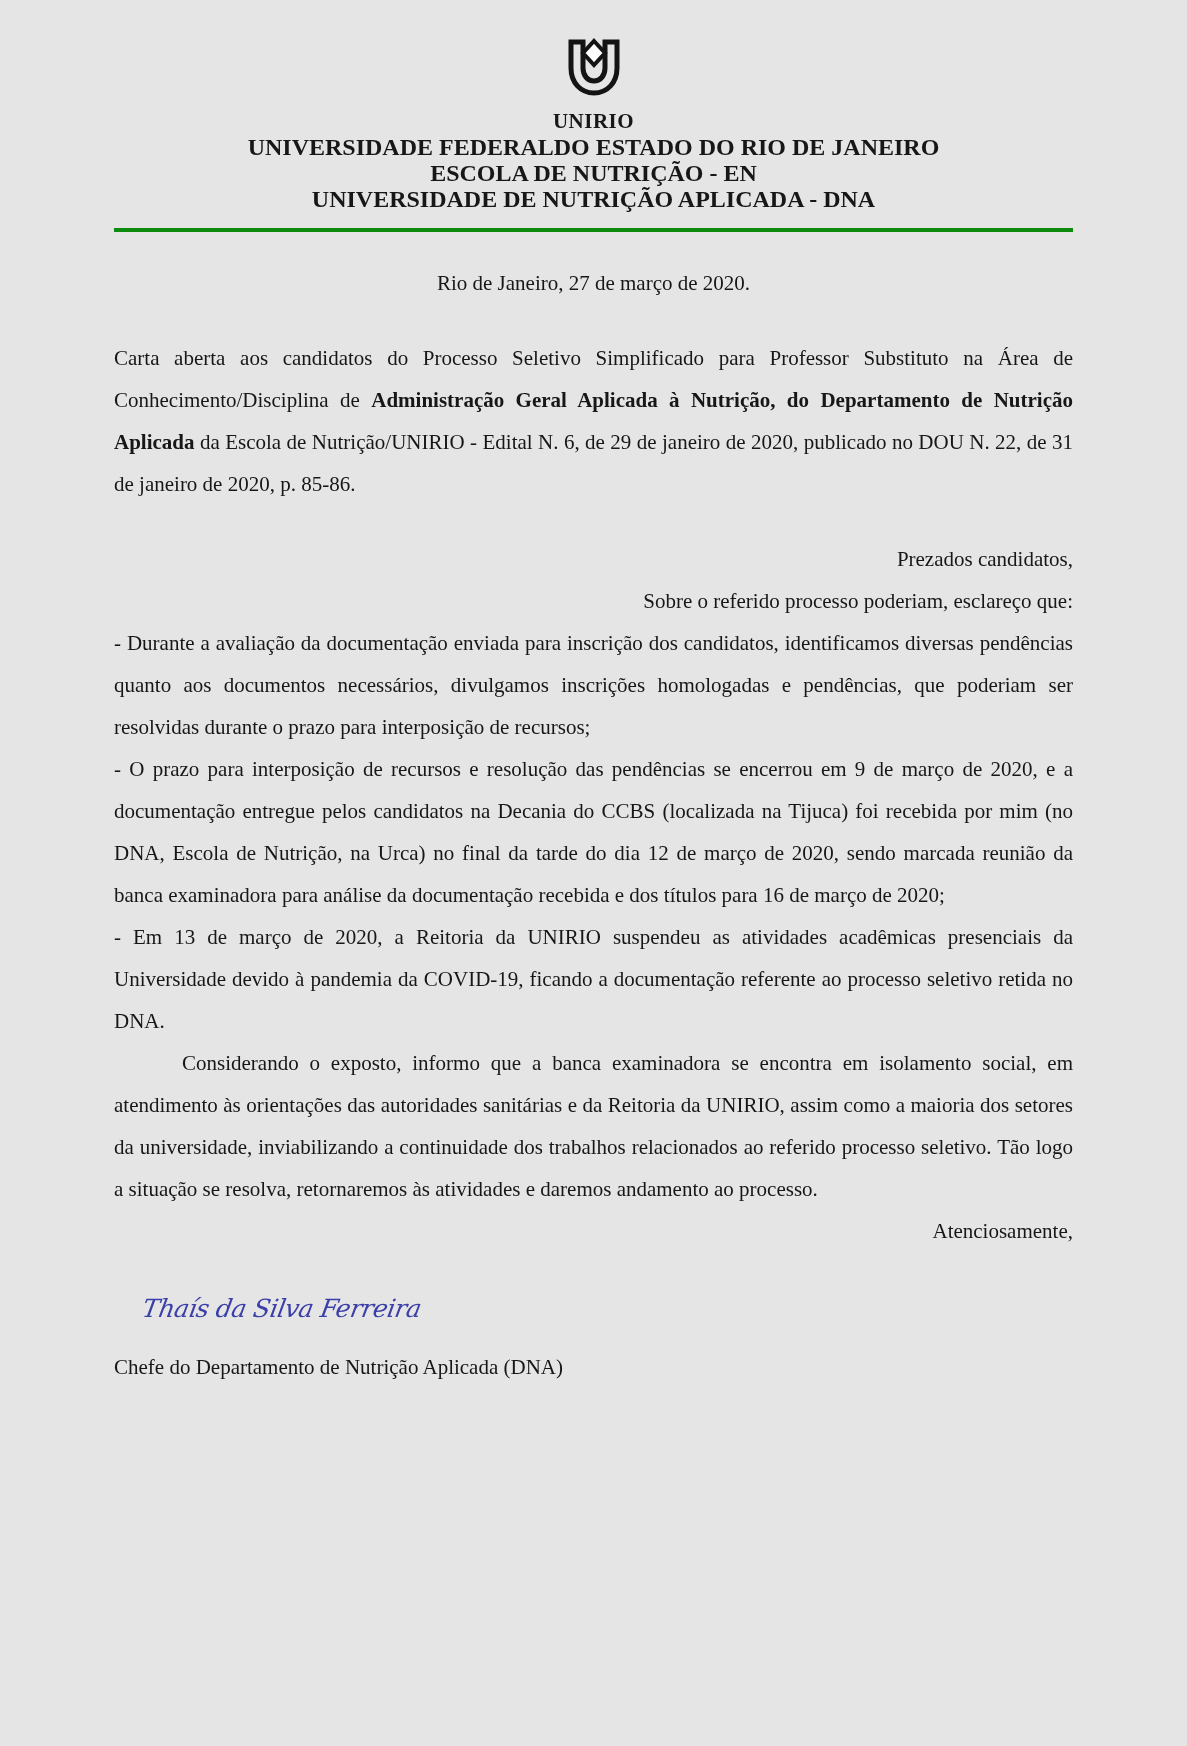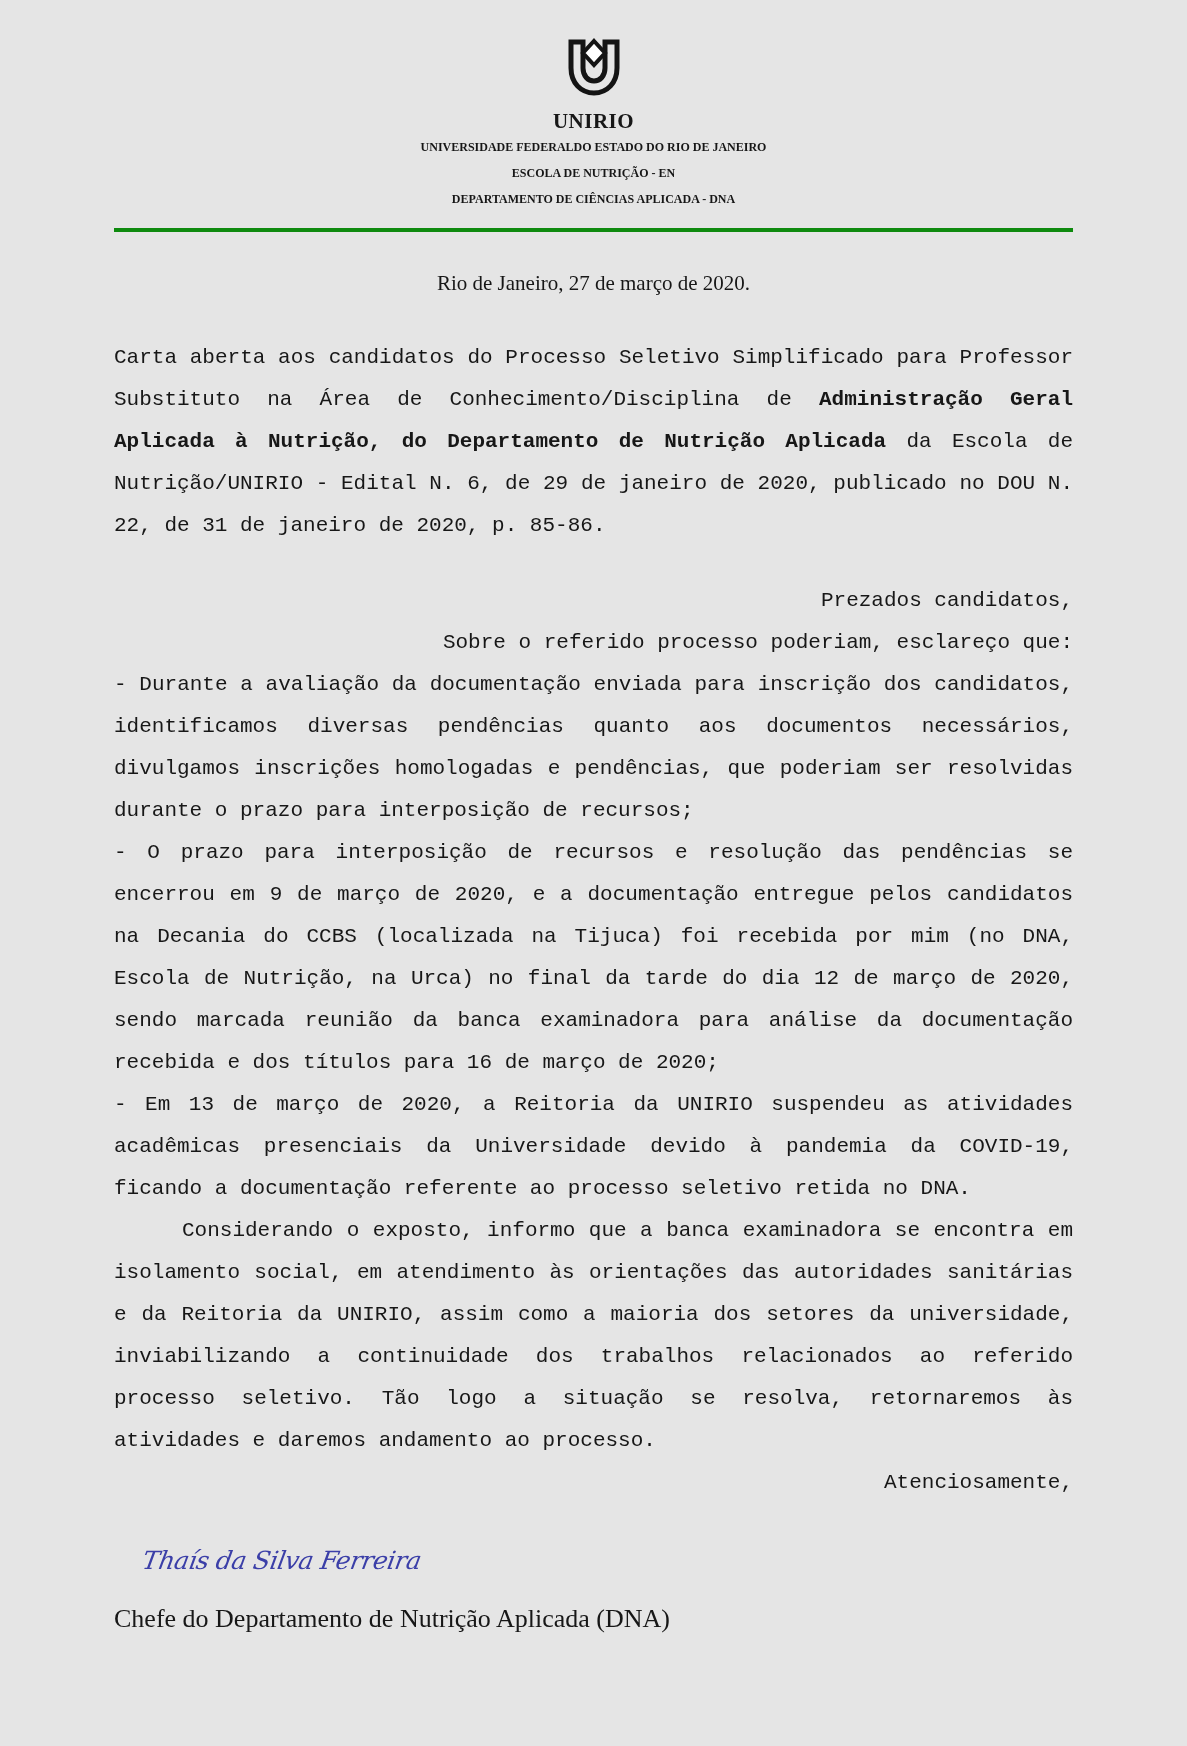--- a/index.html
+++ b/index.html
@@ -20,74 +20,74 @@
   .letterhead { text-align: center; }
   .logo-wrap { display: flex; justify-content: center; margin-bottom: 6px; }
   .org-acronym {
     font-weight: bold;
     font-size: 21px;
     line-height: 26px;
     letter-spacing: 0.5px;
   }
   .org-line {
     font-weight: bold;
-    font-size: 12px;
+    font-size: 24px;
     line-height: 26px;
   }
   .header-rule {
     height: 4px;
     width: 100%;
     background: var(--rule-color, #0e8a0e);
     margin-top: 16px;
   }
   
   .letter-body { margin-top: 30px; font-size: 21px; line-height: 42px; }
   .dateline { text-align: center; }
-  .para { text-align: justify; font-family: Liberation Mono, monospace; }
+  .para { text-align: justify; }
   .para.gap-top { margin-top: 33px; }
   .indent { text-indent: 68px; text-align: right; }
   .indent-first { text-indent: 68px; }
   .intro strong { font-weight: bold; }
   
   .signature {
     margin-top: 42px;
     margin-left: 26px;
     font-size: 25px;
     line-height: 30px;
     font-style: italic;
     color: var(--signature-color, #3b3fa8);
     font-family: "DejaVu Serif", serif;
     transform: skewX(-10deg);
     transform-origin: left bottom;
     letter-spacing: -0.5px;
     width: fit-content;
   }
   .sig-title {
     margin-top: 22px;
-    font-size: 26px;
+    font-size: 21px;
     line-height: 42px;
     text-align: left;
   }
 </style>
 </head>
 <body>
 
 <div class="page">
 
   <header class="letterhead">
     <div class="logo-wrap">
       <svg width="74" height="64" viewBox="0 0 74 64" aria-hidden="true">
         <path d="M14 4 h12 v26 c0 8 5 13 11 13 s11 -5 11 -13 V4 h12 v26 c0 15 -10 25 -23 25 S14 45 14 30 Z" fill="none" stroke="#141414" stroke-width="5"></path>
         <path d="M37 3 L48 15 L37 27 L26 15 Z" fill="#ffffff" stroke="#141414" stroke-width="4"></path>
       </svg>
     </div>
     <div class="org-acronym">UNIRIO</div>
     <div class="org-line">UNIVERSIDADE FEDERALDO ESTADO DO RIO DE JANEIRO</div>
     <div class="org-line">ESCOLA DE NUTRIÇÃO - EN</div>
-    <div class="org-line">DEPARTAMENTO DE CIÊNCIAS APLICADA - DNA</div>
+    <div class="org-line">UNIVERSIDADE DE NUTRIÇÃO APLICADA - DNA</div>
     <div class="header-rule"></div>
   </header>
 
   <main class="letter-body">
 
     <p class="dateline">Rio de Janeiro, 27 de março de 2020.</p>
 
     <p class="para intro gap-top"><span>Carta aberta aos candidatos do Processo Seletivo Simplificado para Professor Substituto na Área de Conhecimento/Disciplina de </span><strong>Administração Geral Aplicada à Nutrição, do Departamento de Nutrição Aplicada</strong><span> da Escola de Nutrição/UNIRIO - Edital N. 6, de 29 de janeiro de 2020, publicado no DOU N. 22, de 31 de janeiro de 2020, p. 85-86.</span></p>
 
     <p class="para indent gap-top">Prezados candidatos,</p>

